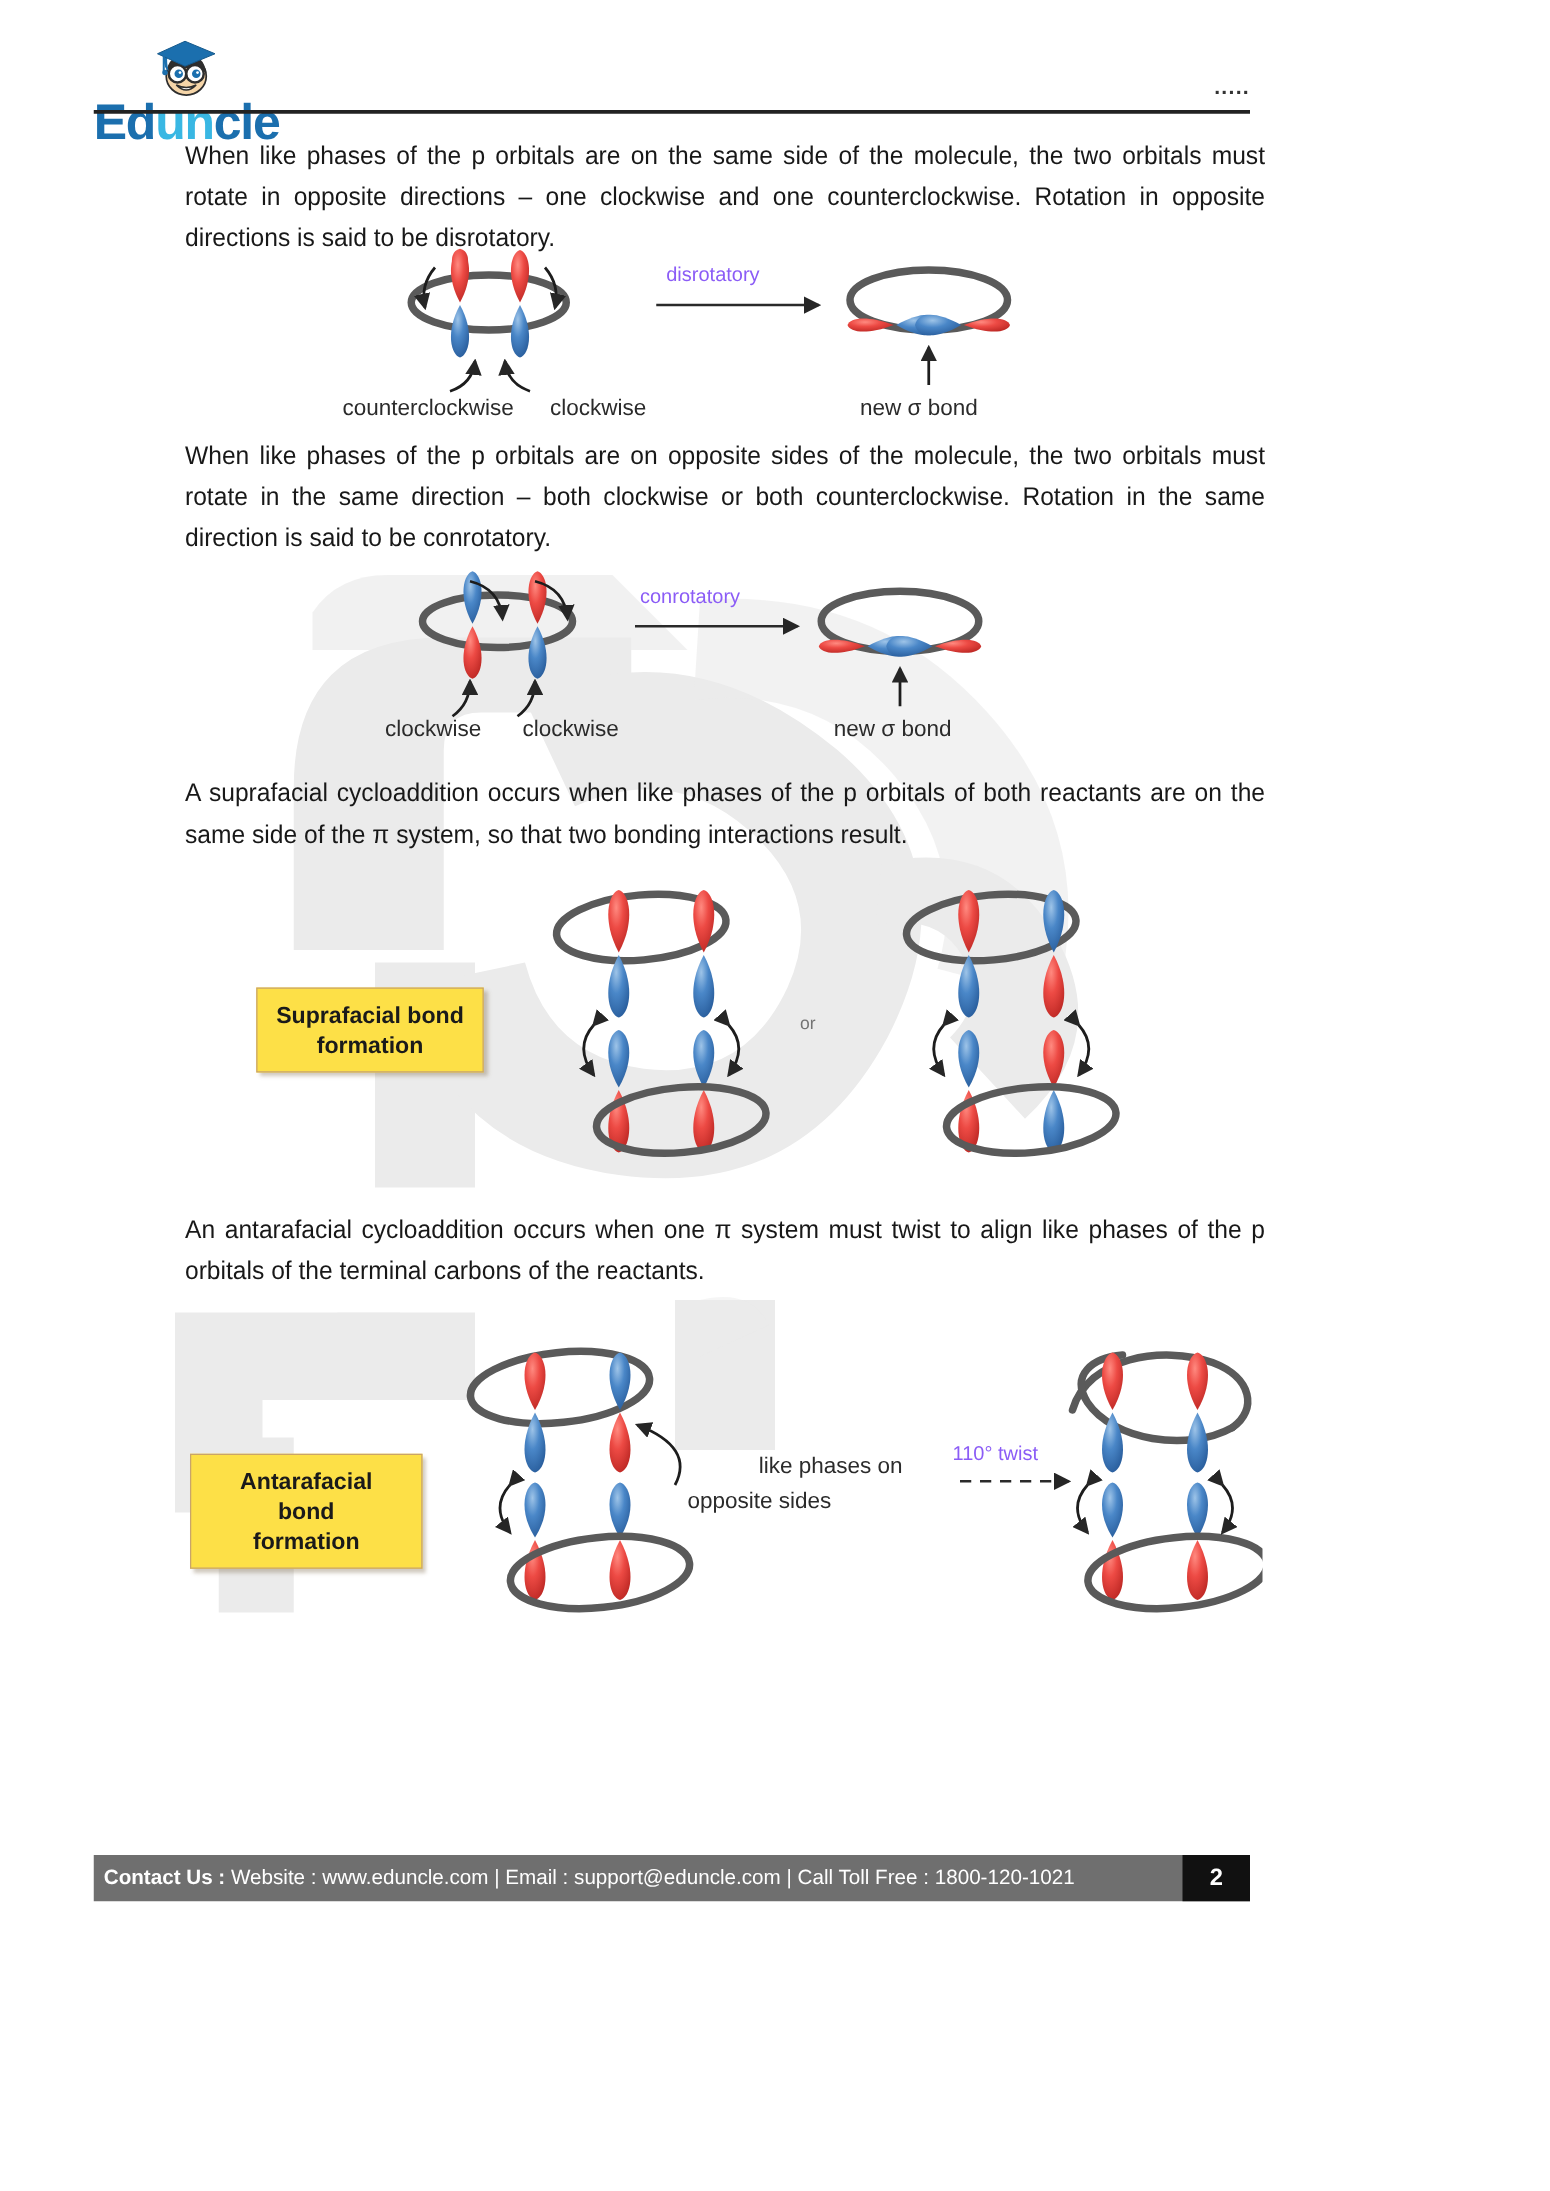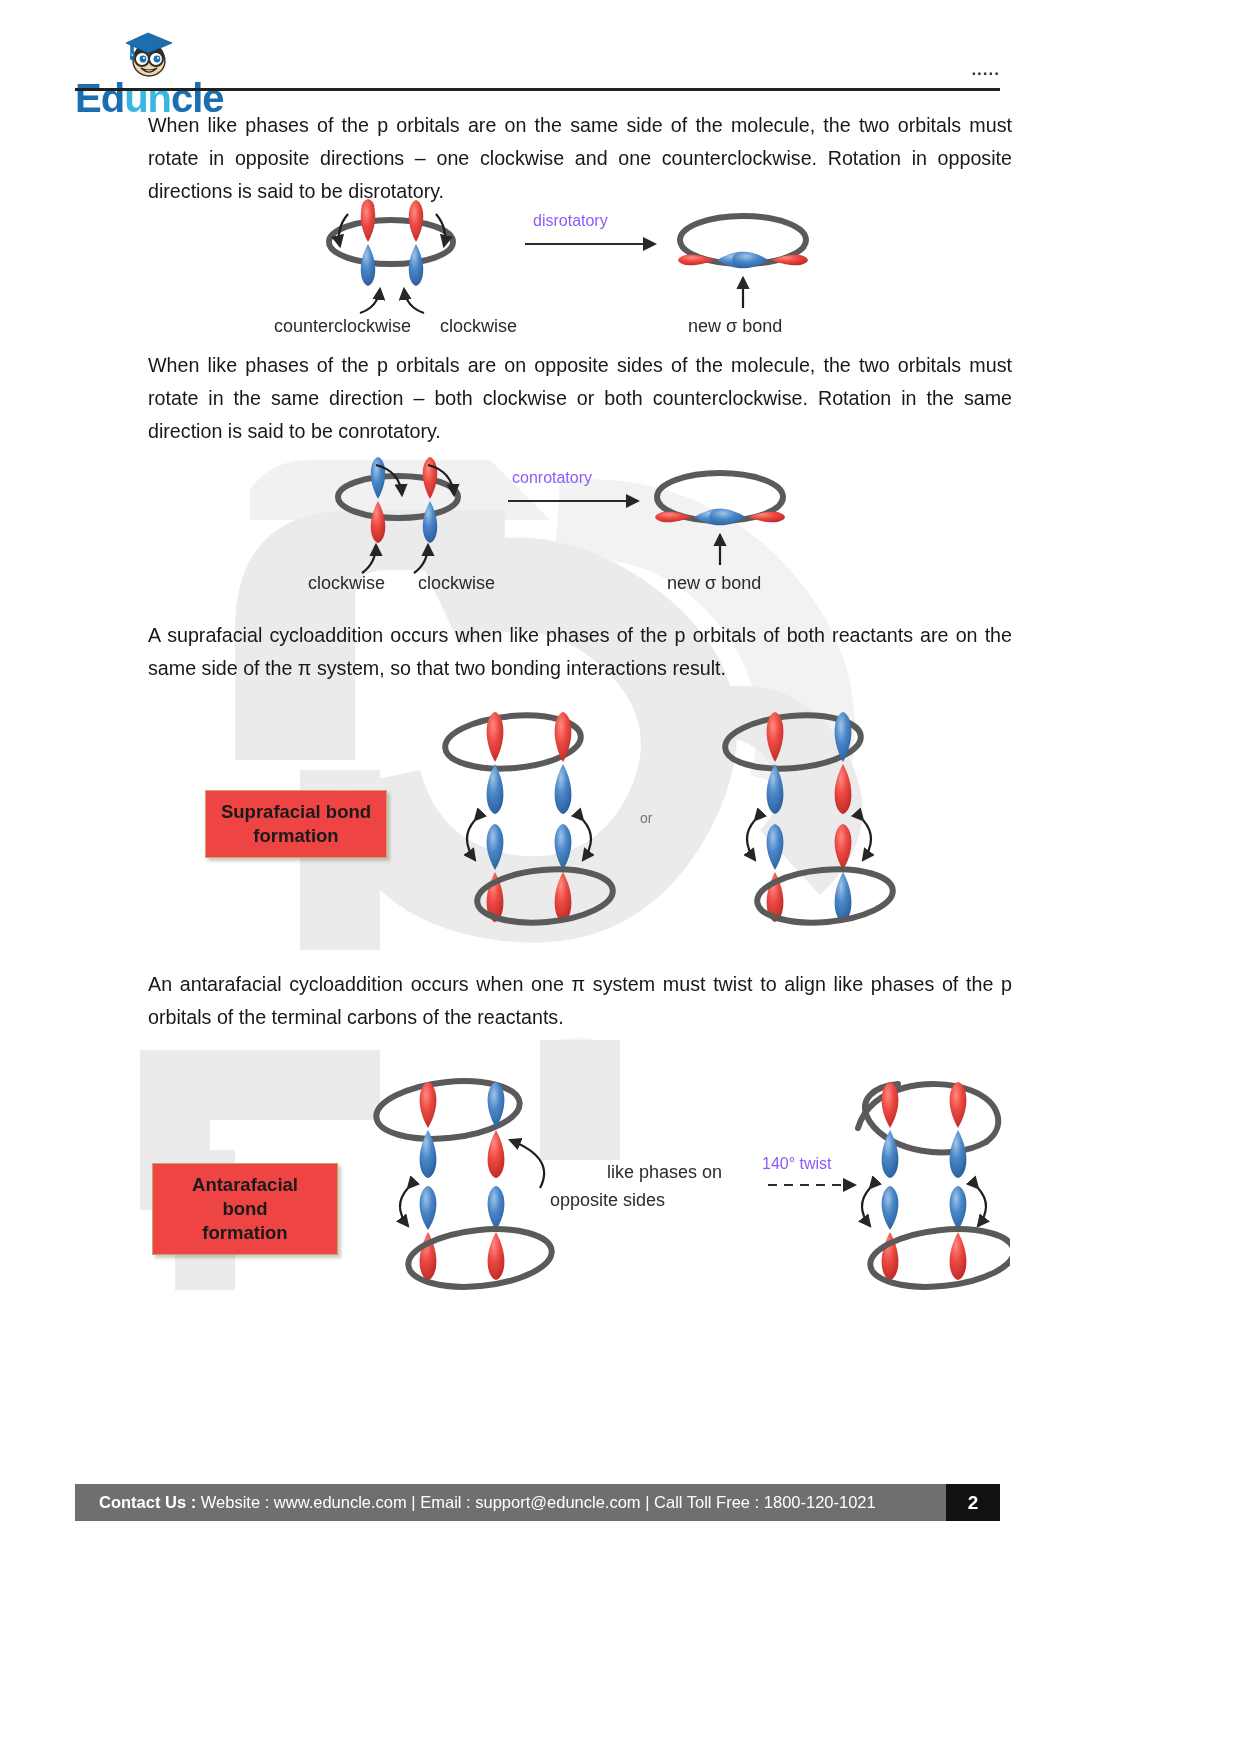--- a/index.html
+++ b/index.html
@@ -56,37 +56,37 @@
     position:absolute; font-size:18px; color:#2b2b2b;
     font-family:"Liberation Sans", sans-serif; white-space:nowrap;
   }
   .arrow-label {
     position:absolute; font-size:16px; color:#8b5cf6; white-space:nowrap;
   }
 
   
   .tanbox {
     position:absolute; z-index:4;
-    background:#ef4444;
+    background:#fde047;
     border:1px solid #c9a46a;
     box-shadow:3px 3px 3px rgba(120,100,70,0.35);
     text-align:center;
     font-weight:bold; font-size:18.5px; color:#1a1a1a;
     line-height:24px;
     padding:9px 14px;
     font-family:"Liberation Sans", sans-serif;
   }
 
   
   .footer {
     position:absolute; left:75px; top:1484px; width:925px; height:37px;
     background:#6f6f6f; z-index:4; display:flex; align-items:center;
   }
   .footer-inner {
-    flex:1; color:#ffffff; font-size:16.5px; padding-left:24px;
+    flex:1; color:#ffffff; font-size:16.5px; padding-left:8px;
     white-space:nowrap; font-family:"Liberation Sans", sans-serif;
   }
   .footer-inner b { font-weight:bold; }
   .footer-page {
     width:54px; height:37px; background:#111; color:#fff;
     display:flex; align-items:center; justify-content:center;
     font-weight:bold; font-size:19px;
   }
   .or-label {
     position:absolute; font-size:14px; color:#737373; z-index:3;
@@ -374,21 +374,21 @@
       <path d="M608 160 C 594 138, 600 118, 608 116 C 616 118, 622 138, 608 160 Z" fill="url(#blueG)"></path>
       <path d="M608 162 C 594 188, 600 208, 608 210 C 616 208, 622 188, 608 162 Z" fill="url(#redG)"></path>
     </g>
     <ellipse cx="592" cy="188" rx="72" ry="28" fill="none" stroke="#5a5a5a" stroke-width="6" stroke-linecap="round" transform="rotate(-6 592 188)"></ellipse>
     <path d="M520 118 q-16 18 0 38" fill="none" stroke="#1d1d1d" stroke-width="2.2" marker-start="url(#ahs)" marker-end="url(#ahs)"></path>
     <path d="M628 118 q16 18 0 38" fill="none" stroke="#1d1d1d" stroke-width="2.2" marker-start="url(#ahs)" marker-end="url(#ahs)"></path>
   </svg>
 
   <div class="cap" style="left:212px; top:92px;margin-left:45px;">like phases on</div>
   <div class="cap" style="left:200px; top:120px;">opposite sides</div>
-  <div class="arrow-label" style="left:412px; top:85px;">140° twist</div>
+  <div class="arrow-label" style="left:412px; top:85px;">110° twist</div>
 </div>
 
 <div class="footer">
   <div class="footer-inner">
     <b>Contact Us :</b><span> Website : www.eduncle.com | Email : support@eduncle.com | Call Toll Free : 1800-120-1021</span>
   </div>
   <div class="footer-page">2</div>
 </div>
 
 </body></html>

